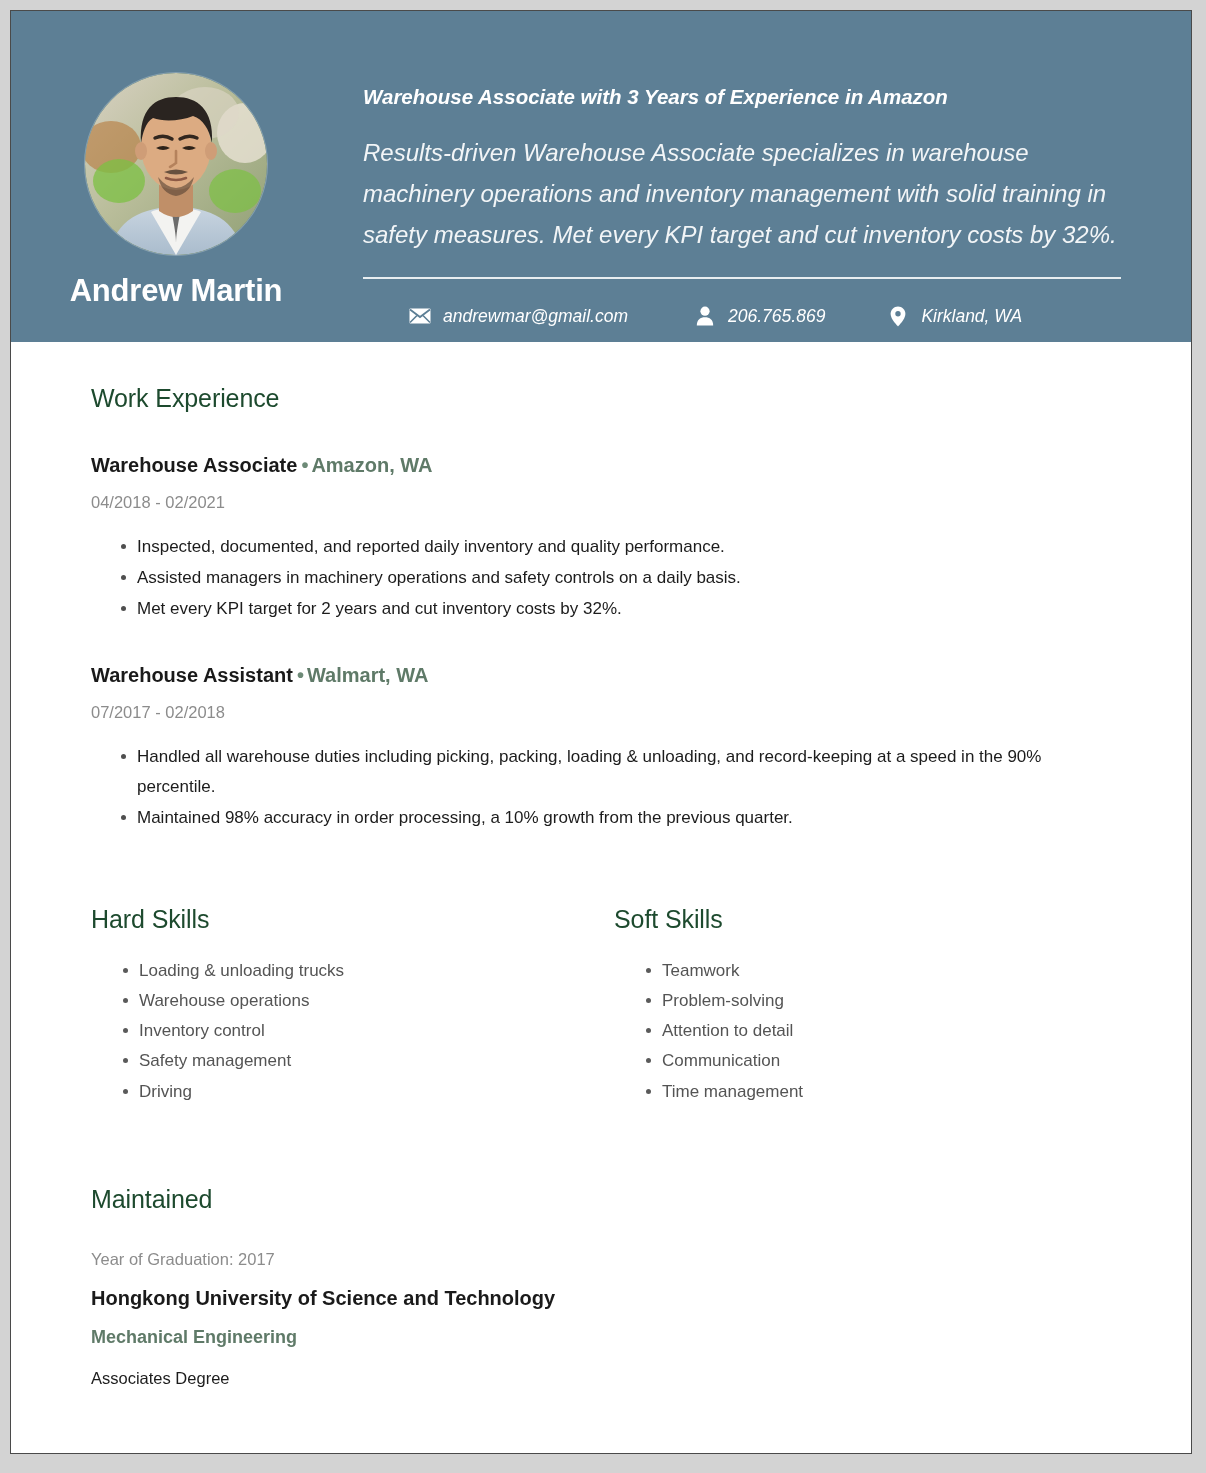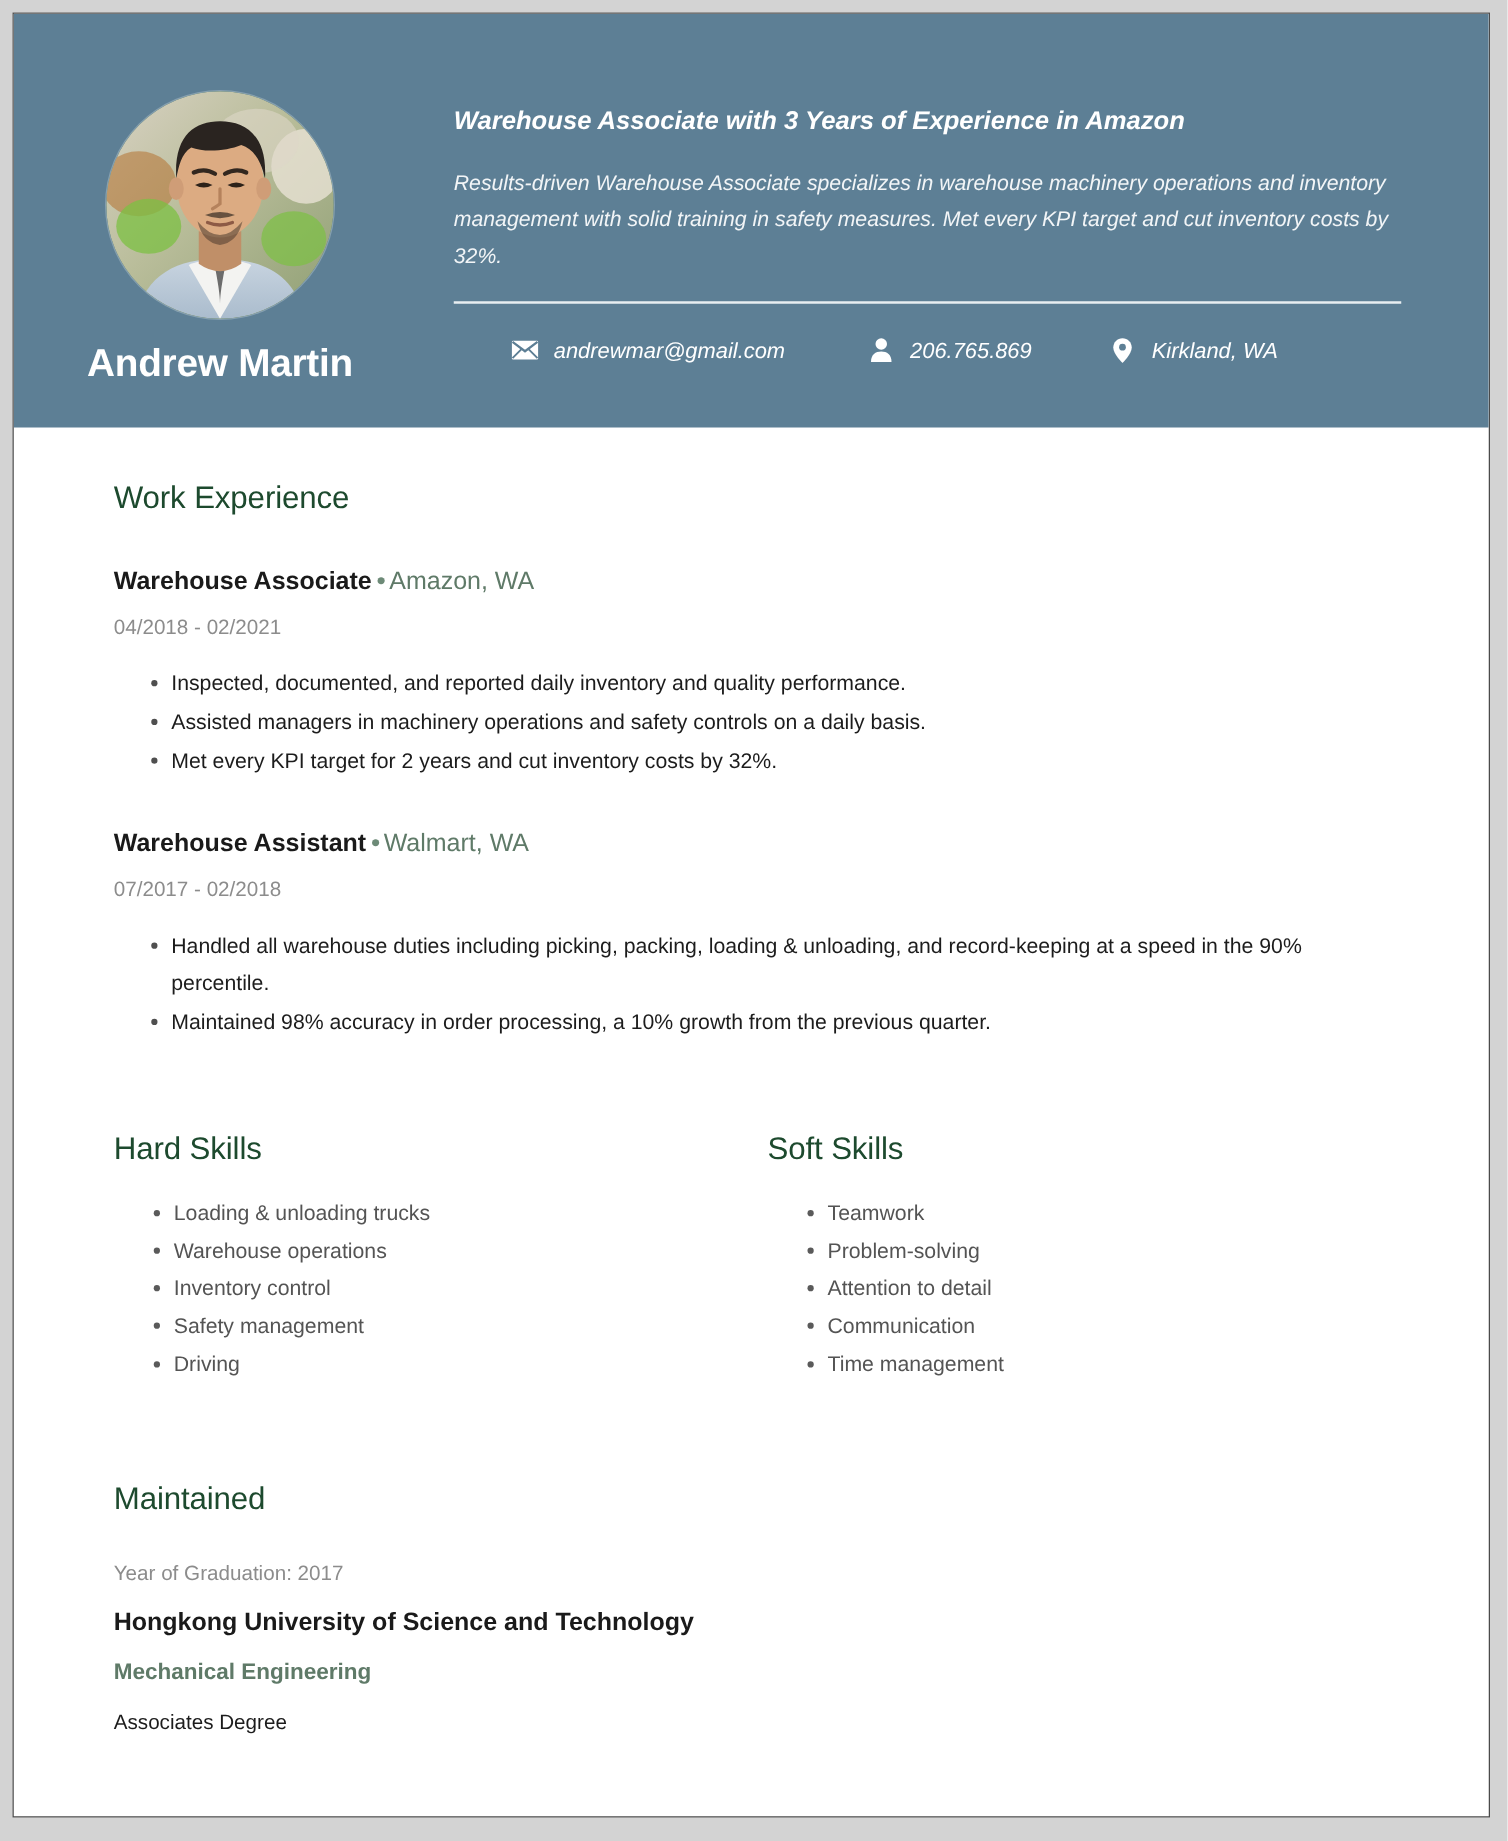--- a/index.html
+++ b/index.html
@@ -77,21 +77,21 @@
   .headline {
     color: #ffffff;
     font-size: 20.5px;
     font-weight: bold;
     line-height: 1.2;
     margin: 0 0 22px 0;
   }
 
   .summary {
     color: #f2f5f7;
-    font-size: 17px;
+    font-size: 24px;
     line-height: 1.72;
     margin: 0;
     font-weight: 400;
   }
 
   .header-divider {
     height: 2px;
     background: #e8eef1;
     margin: 22px 0 0 0;
     width: 758px;
@@ -142,21 +142,21 @@
     color: #1a1a1a;
     font-weight: bold;
   }
   .job-sep {
     color: #6d8a77;
     font-weight: bold;
     margin: 0 3px 0 4px;
   }
   .job-company {
     color: #5f7a68;
-    font-weight: normal;
+    font-weight: bold;
   }
   .job-dates {
     margin-top: 16px;
     font-size: 16.5px;
     color: #8c8c8c;
   }
 
   ul.bullets {
     margin: 20px 0 0 0;
     padding: 0 0 0 30px;

